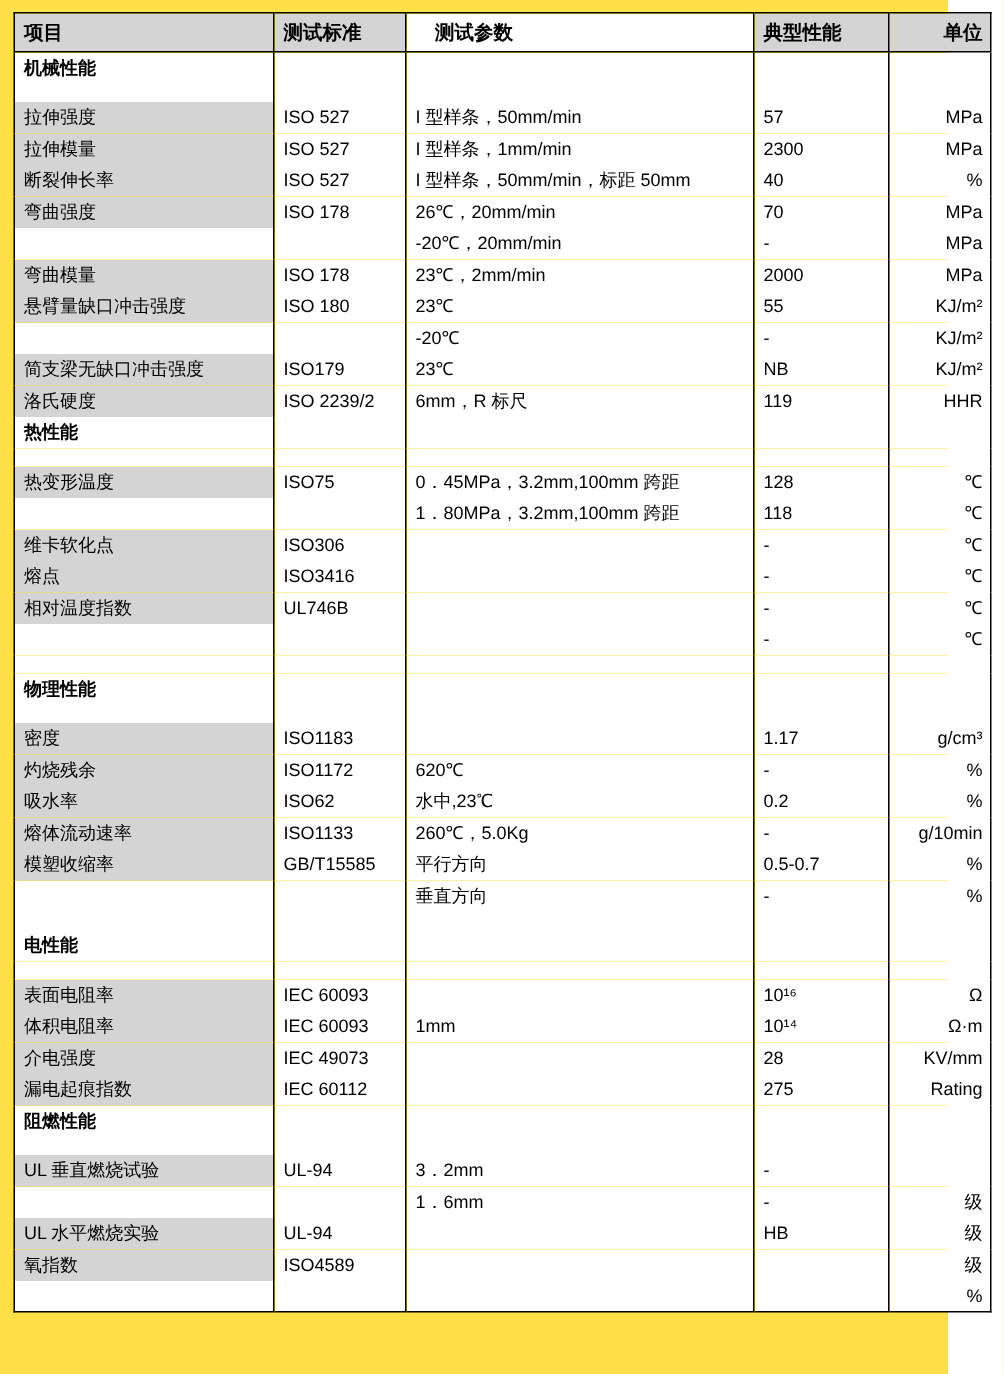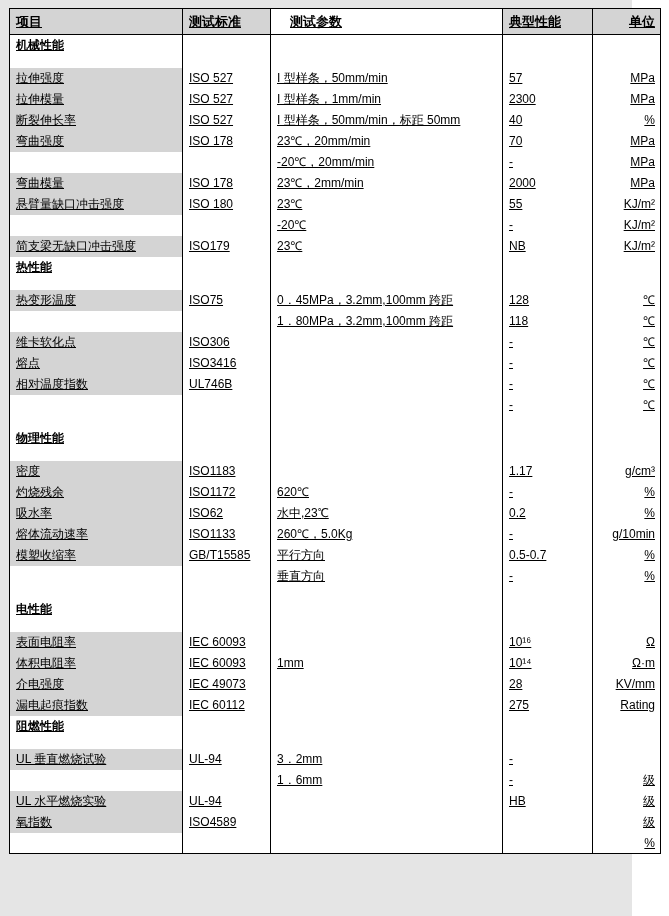--- a/index.html
+++ b/index.html
@@ -7,24 +7,23 @@
     padding: 0;
     background: #ffffff;
   }
   body {
     font-family: "Liberation Sans", sans-serif;
   }
   .sheet {
     width: 632px;
     height: 916px;
     box-sizing: border-box;
-    background: #e5e5e5;
+    background: #fde047;
     padding: 8px 9px 8px 9px;
     position: relative;
-    text-decoration: underline;
   }
   table.spec {
     width: 651px;
     border-collapse: collapse;
     table-layout: fixed;
     border: 1px solid #000000;
   }
   table.spec col.c0 { width: 173px; }
   table.spec col.c1 { width: 88px; }
   table.spec col.c2 { width: 232px; }
@@ -130,21 +129,21 @@
         <tr>
           <td class="shade">断裂伸长率</td>
           <td class="white">ISO 527</td>
           <td class="white">I 型样条，50mm/min，标距 50mm</td>
           <td class="white">40</td>
           <td class="white">%</td>
         </tr>
         <tr>
           <td class="shade">弯曲强度</td>
           <td class="white">ISO 178</td>
-          <td class="white">23℃，20mm/min</td>
+          <td class="white">26℃，20mm/min</td>
           <td class="white">70</td>
           <td class="white">MPa</td>
         </tr>
         <tr>
           <td class="white"></td>
           <td class="white"></td>
           <td class="white">-20℃，20mm/min</td>
           <td class="white">-</td>
           <td class="white">MPa</td>
         </tr>
@@ -170,20 +169,27 @@
           <td class="white">KJ/m²</td>
         </tr>
         <tr>
           <td class="shade">简支梁无缺口冲击强度</td>
           <td class="white">ISO179</td>
           <td class="white">23℃</td>
           <td class="white">NB</td>
           <td class="white">KJ/m²</td>
         </tr>
         <tr>
+          <td class="shade">洛氏硬度</td>
+          <td class="white">ISO 2239/2</td>
+          <td class="white">6mm，R 标尺</td>
+          <td class="white">119</td>
+          <td class="white">HHR</td>
+        </tr>
+        <tr>
           <td class="group">热性能</td>
           <td class="white"></td>
           <td class="white"></td>
           <td class="white"></td>
           <td class="white"></td>
         </tr>
         <tr class="spacer">
           <td></td>
           <td></td>
           <td></td>

